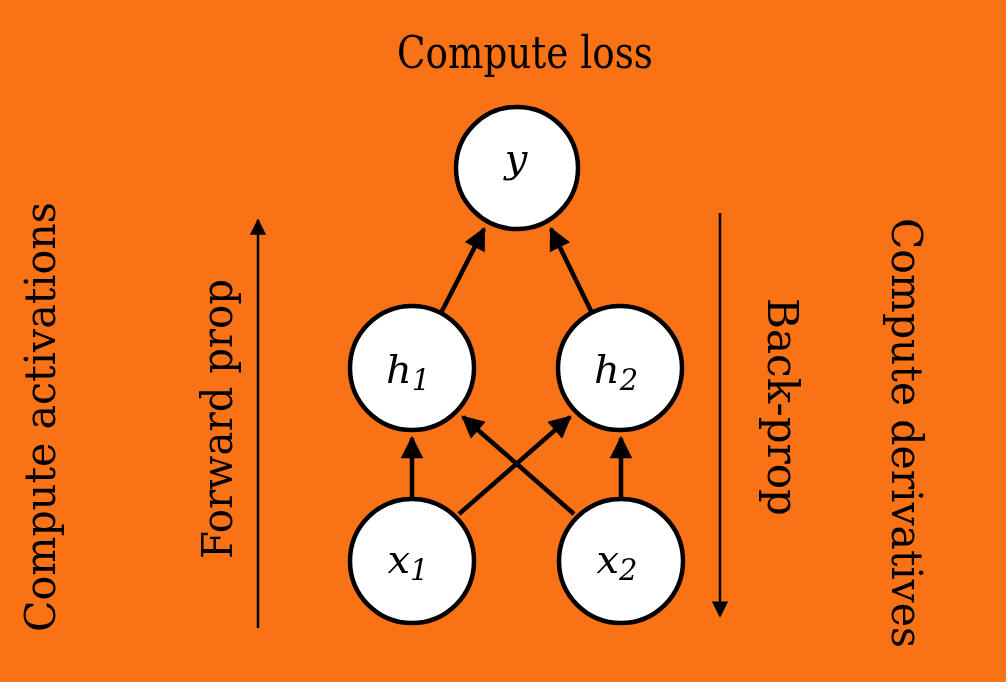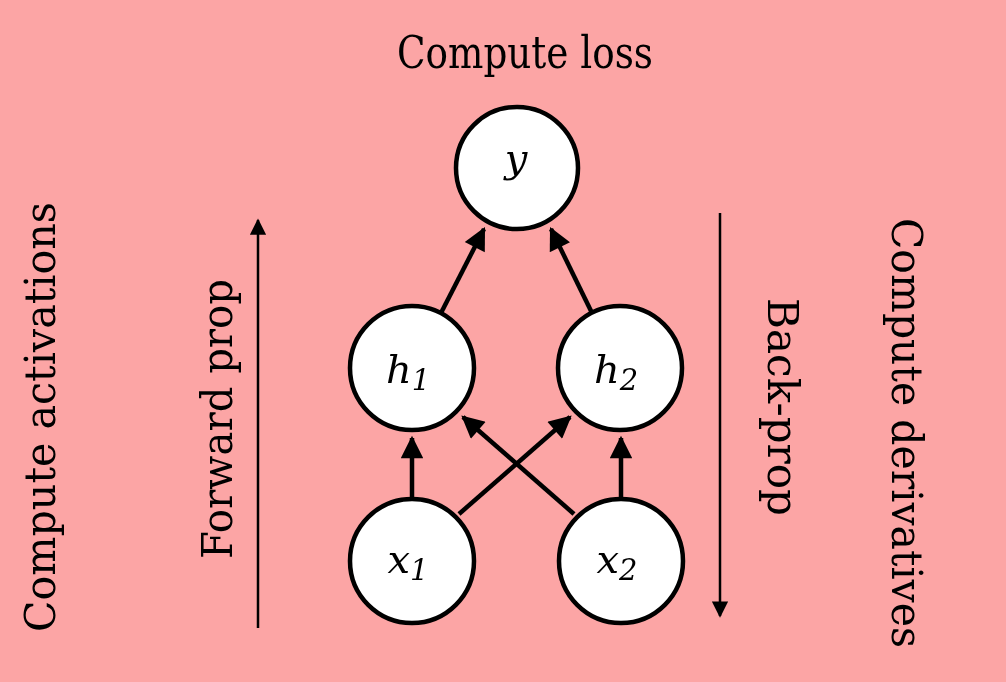--- a/index.html
+++ b/index.html
@@ -4,21 +4,21 @@
 <style>
   html, body {
     margin: 0;
     padding: 0;
     background: #ffffff;
   }
   .stage {
     position: relative;
     width: 1006px;
     height: 682px;
-    background: #fca5a5;
+    background: #f97316;
     overflow: hidden;
     font-family: "DejaVu Serif", "Liberation Serif", serif;
   }
   svg {
     display: block;
     width: 1006px;
     height: 682px;
   }
   .title-text {
     font-family: "DejaVu Serif", "Liberation Serif", serif;

